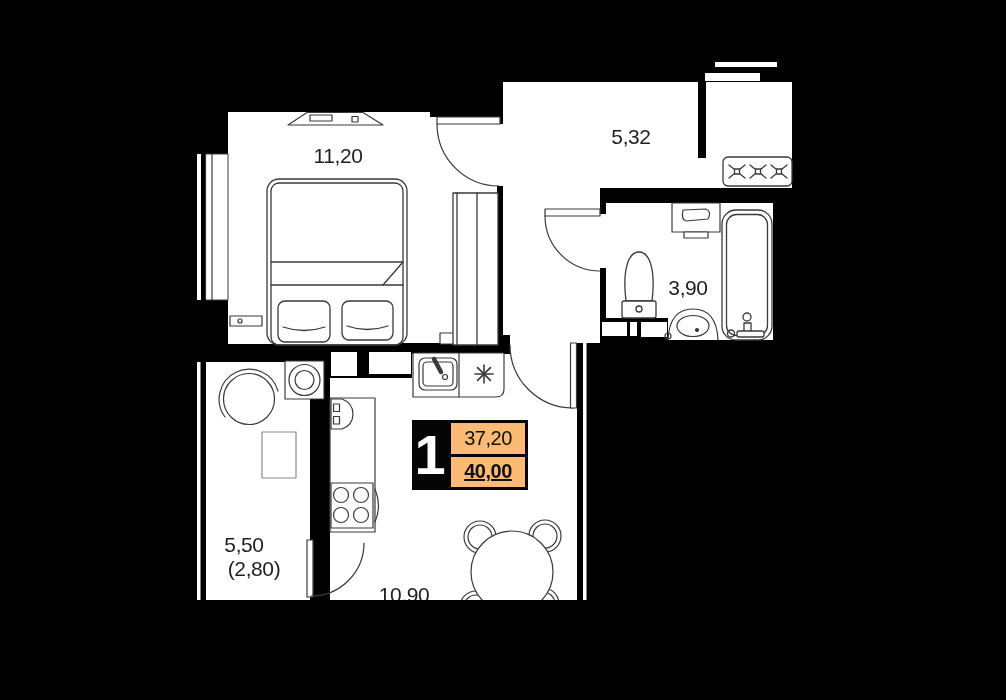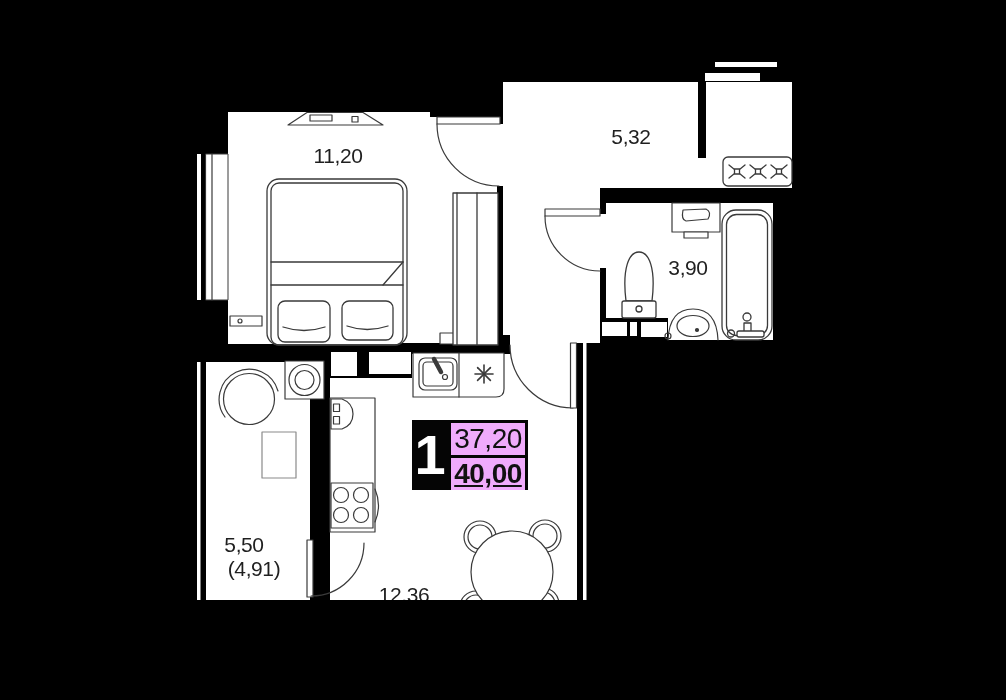--- a/index.html
+++ b/index.html
@@ -7,22 +7,22 @@
          font-family:"Liberation Sans",sans-serif;}
   #plan-svg{position:absolute;left:0;top:0;}
   .room-label{position:absolute;transform:translate(-50%,-50%);color:#1f1f1f;
       font-size:21px;letter-spacing:-0.4px;white-space:nowrap;}
   
   #info-badge{position:absolute;left:412px;top:420px;width:116px;height:70px;
       background:#050505;display:flex;}
   #badge-num{width:36px;height:70px;color:#fff;font-size:56px;font-weight:600;
       display:flex;align-items:center;justify-content:center;line-height:70px;}
   #badge-cells{flex:1;display:flex;flex-direction:column;gap:3px;padding:3px;}
-  .badge-cell{flex:1;background:#f0abfc;color:#111;display:flex;align-items:center;
-      justify-content:center;font-size:28px;letter-spacing:-0.5px;}
+  .badge-cell{flex:1;background:#fdba74;color:#111;display:flex;align-items:center;
+      justify-content:center;font-size:20px;letter-spacing:-0.5px;}
   .badge-cell.total{font-weight:700;text-decoration:underline;}
 </style>
 </head>
 <body>
 
 <div id="stage">
 
 <svg id="plan-svg" width="1006" height="700" viewBox="0 0 1006 700">
   <g stroke-linecap="round" stroke-linejoin="round">
 
@@ -258,24 +258,24 @@
     <g stroke="#3a3a3a" stroke-width="1.2">
       <rect x="307" y="540" width="6" height="57" fill="#fff"></rect>
       <path d="M311,596 A53,53 0 0 0 364,543" fill="none"></path>
     </g>
 
   </g>
 </svg>
 
 <div class="room-label" style="left:338px;top:156px">11,20</div>
 <div class="room-label" style="left:631px;top:137px">5,32</div>
-<div class="room-label" style="left:688px;top:268px">3,90</div>
-<div class="room-label" style="left:404px;top:595px">12,36</div>
+<div class="room-label" style="left:688px;top:288px">3,90</div>
+<div class="room-label" style="left:404px;top:595px">10,90</div>
 <div class="room-label" style="left:244px;top:545px">5,50</div>
-<div class="room-label" style="left:254px;top:569px">(4,91)</div>
+<div class="room-label" style="left:254px;top:569px">(2,80)</div>
 
 <div id="info-badge">
   <div id="badge-num">1</div>
   <div id="badge-cells">
     <div class="badge-cell">37,20</div>
     <div class="badge-cell total">40,00</div>
   </div>
 </div>
 
 </div>

